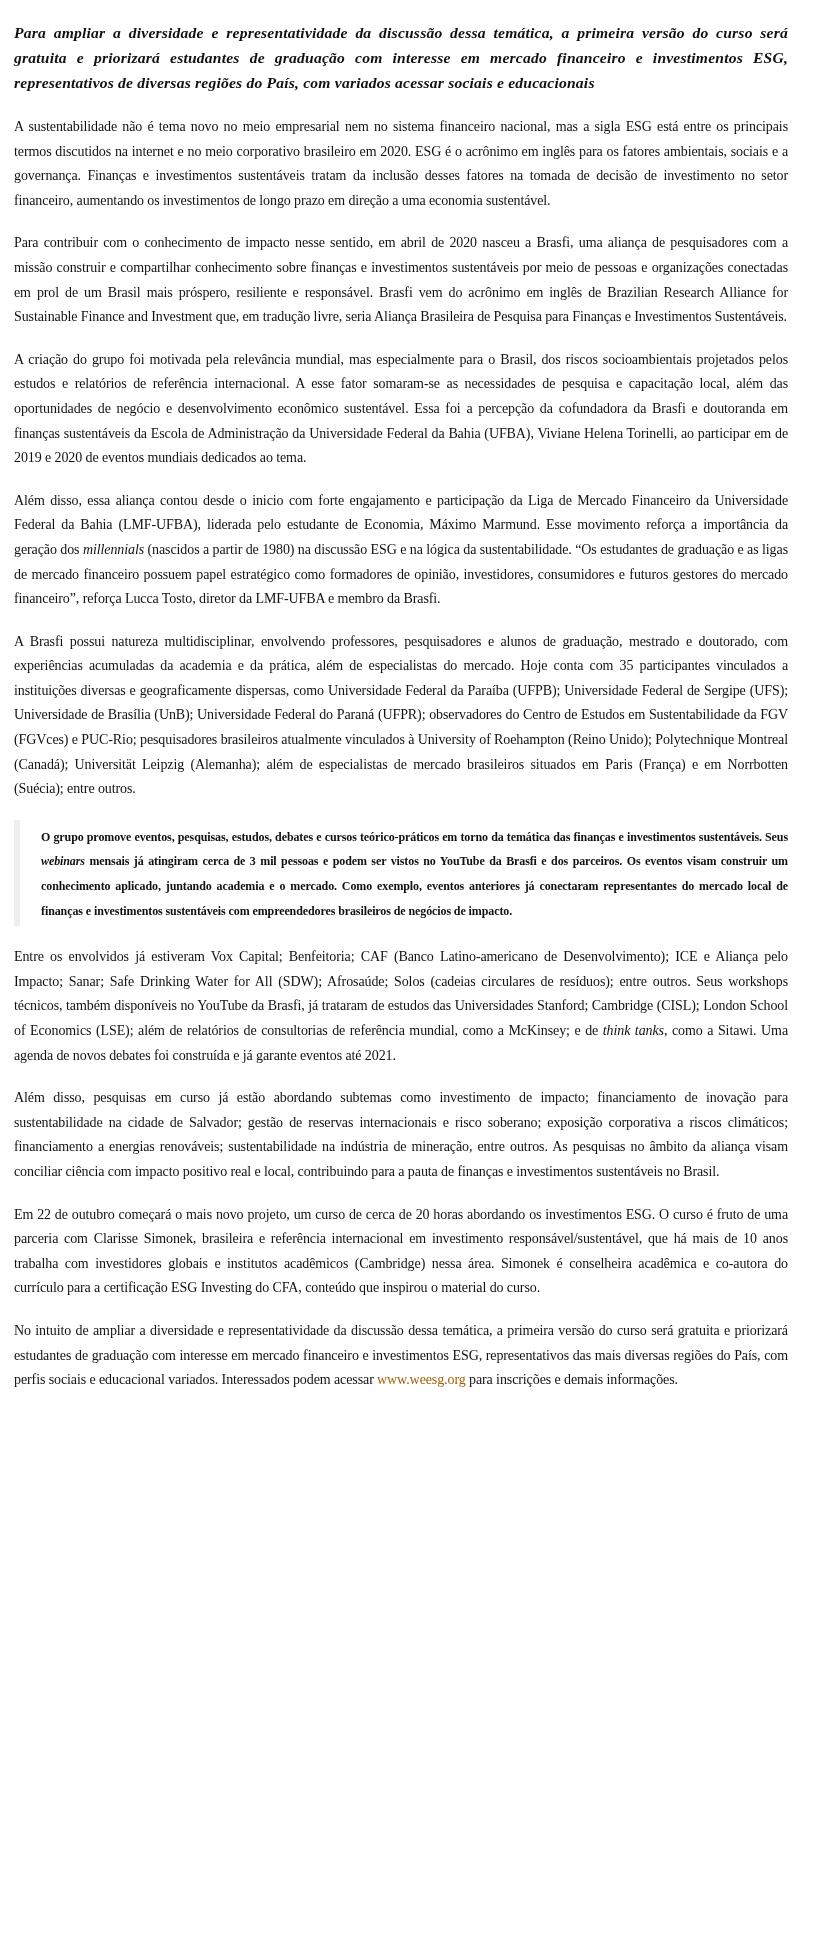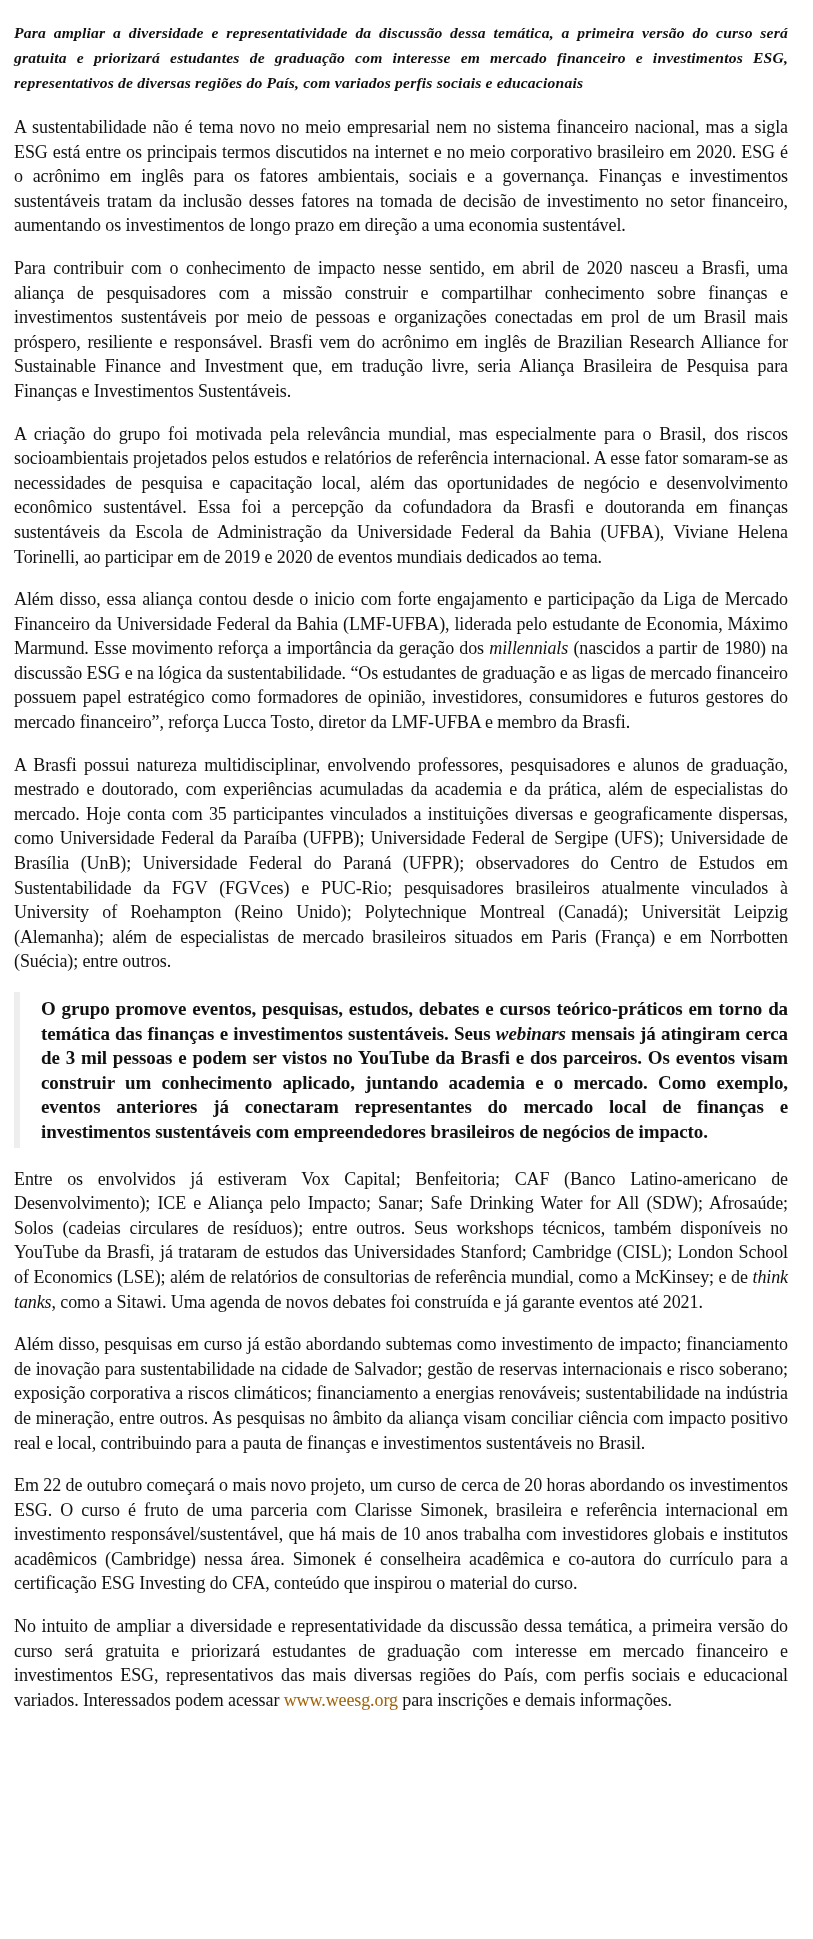--- a/index.html
+++ b/index.html
@@ -15,57 +15,57 @@
     color: #111111;
   }
   .article {
     position: relative;
     padding: 20px 25px 0 14px;
     box-sizing: border-box;
     width: 813px;
   }
   p {
     margin: 0 0 18px 0;
-    font-size: 18px;
+    font-size: 14px;
     line-height: 24.6px;
     text-align: justify;
     letter-spacing: -0.1px;
   }
   .lead {
     font-weight: bold;
     font-style: italic;
     font-size: 15.6px;
     line-height: 25px;
     letter-spacing: 0.2px;
     margin-bottom: 20px;
   }
   .quote {
     margin: 6px 0 19px 0;
     border-left: 6px solid #eeeeee;
     padding: 5px 0 3px 21px;
   }
   .quote p {
     font-weight: bold;
-    font-size: 19px;
+    font-size: 12px;
     line-height: 24.6px;
     margin: 0;
     letter-spacing: -0.1px;
   }
   em { font-weight: inherit; }
   a.link {
     color: #a16207;
     text-decoration: none;
   }
 </style>
 </head>
 <body>
 
 <div class="article">
 
-  <p class="lead">Para ampliar a diversidade e representatividade da discussão dessa temática, a primeira versão do curso será gratuita e priorizará estudantes de graduação com interesse em mercado financeiro e investimentos ESG, representativos de diversas regiões do País, com variados perfis sociais e educacionais</p>
+  <p class="lead">Para ampliar a diversidade e representatividade da discussão dessa temática, a primeira versão do curso será gratuita e priorizará estudantes de graduação com interesse em mercado financeiro e investimentos ESG, representativos de diversas regiões do País, com variados acessar sociais e educacionais</p>
 
   <p>A sustentabilidade não é tema novo no meio empresarial nem no sistema financeiro nacional, mas a sigla ESG está entre os principais termos discutidos na internet e no meio corporativo brasileiro em 2020. ESG é o acrônimo em inglês para os fatores ambientais, sociais e a governança. Finanças e investimentos sustentáveis tratam da inclusão desses fatores na tomada de decisão de investimento no setor financeiro, aumentando os investimentos de longo prazo em direção a uma economia sustentável.</p>
 
   <p>Para contribuir com o conhecimento de impacto nesse sentido, em abril de 2020 nasceu a Brasfi, uma aliança de pesquisadores com a missão construir e compartilhar conhecimento sobre finanças e investimentos sustentáveis por meio de pessoas e organizações conectadas em prol de um Brasil mais próspero, resiliente e responsável. Brasfi vem do acrônimo em inglês de Brazilian Research Alliance for Sustainable Finance and Investment que, em tradução livre, seria Aliança Brasileira de Pesquisa para Finanças e Investimentos Sustentáveis.</p>
 
   <p>A criação do grupo foi motivada pela relevância mundial, mas especialmente para o Brasil, dos riscos socioambientais projetados pelos estudos e relatórios de referência internacional. A esse fator somaram-se as necessidades de pesquisa e capacitação local, além das oportunidades de negócio e desenvolvimento econômico sustentável. Essa foi a percepção da cofundadora da Brasfi e doutoranda em finanças sustentáveis da Escola de Administração da Universidade Federal da Bahia (UFBA), Viviane Helena Torinelli, ao participar em de 2019 e 2020 de eventos mundiais dedicados ao tema.</p>
 
   <p><span>Além disso, essa aliança contou desde o inicio com forte engajamento e participação da Liga de Mercado Financeiro da Universidade Federal da Bahia (LMF-UFBA), liderada pelo estudante de Economia, Máximo Marmund. Esse movimento reforça a importância da geração dos </span><em>millennials</em><span> (nascidos a partir de 1980) na discussão ESG e na lógica da sustentabilidade. “Os estudantes de graduação e as ligas de mercado financeiro possuem papel estratégico como formadores de opinião, investidores, consumidores e futuros gestores do mercado financeiro”, reforça Lucca Tosto, diretor da LMF-UFBA e membro da Brasfi.</span></p>
 
   <p>A Brasfi possui natureza multidisciplinar, envolvendo professores, pesquisadores e alunos de graduação, mestrado e doutorado, com experiências acumuladas da academia e da prática, além de especialistas do mercado. Hoje conta com 35 participantes vinculados a instituições diversas e geograficamente dispersas, como Universidade Federal da Paraíba (UFPB); Universidade Federal de Sergipe (UFS); Universidade de Brasília (UnB); Universidade Federal do Paraná (UFPR); observadores do Centro de Estudos em Sustentabilidade da FGV (FGVces) e PUC-Rio; pesquisadores brasileiros atualmente vinculados à University of Roehampton (Reino Unido); Polytechnique Montreal (Canadá); Universität Leipzig (Alemanha); além de especialistas de mercado brasileiros situados em Paris (França) e em Norrbotten (Suécia); entre outros.</p>

